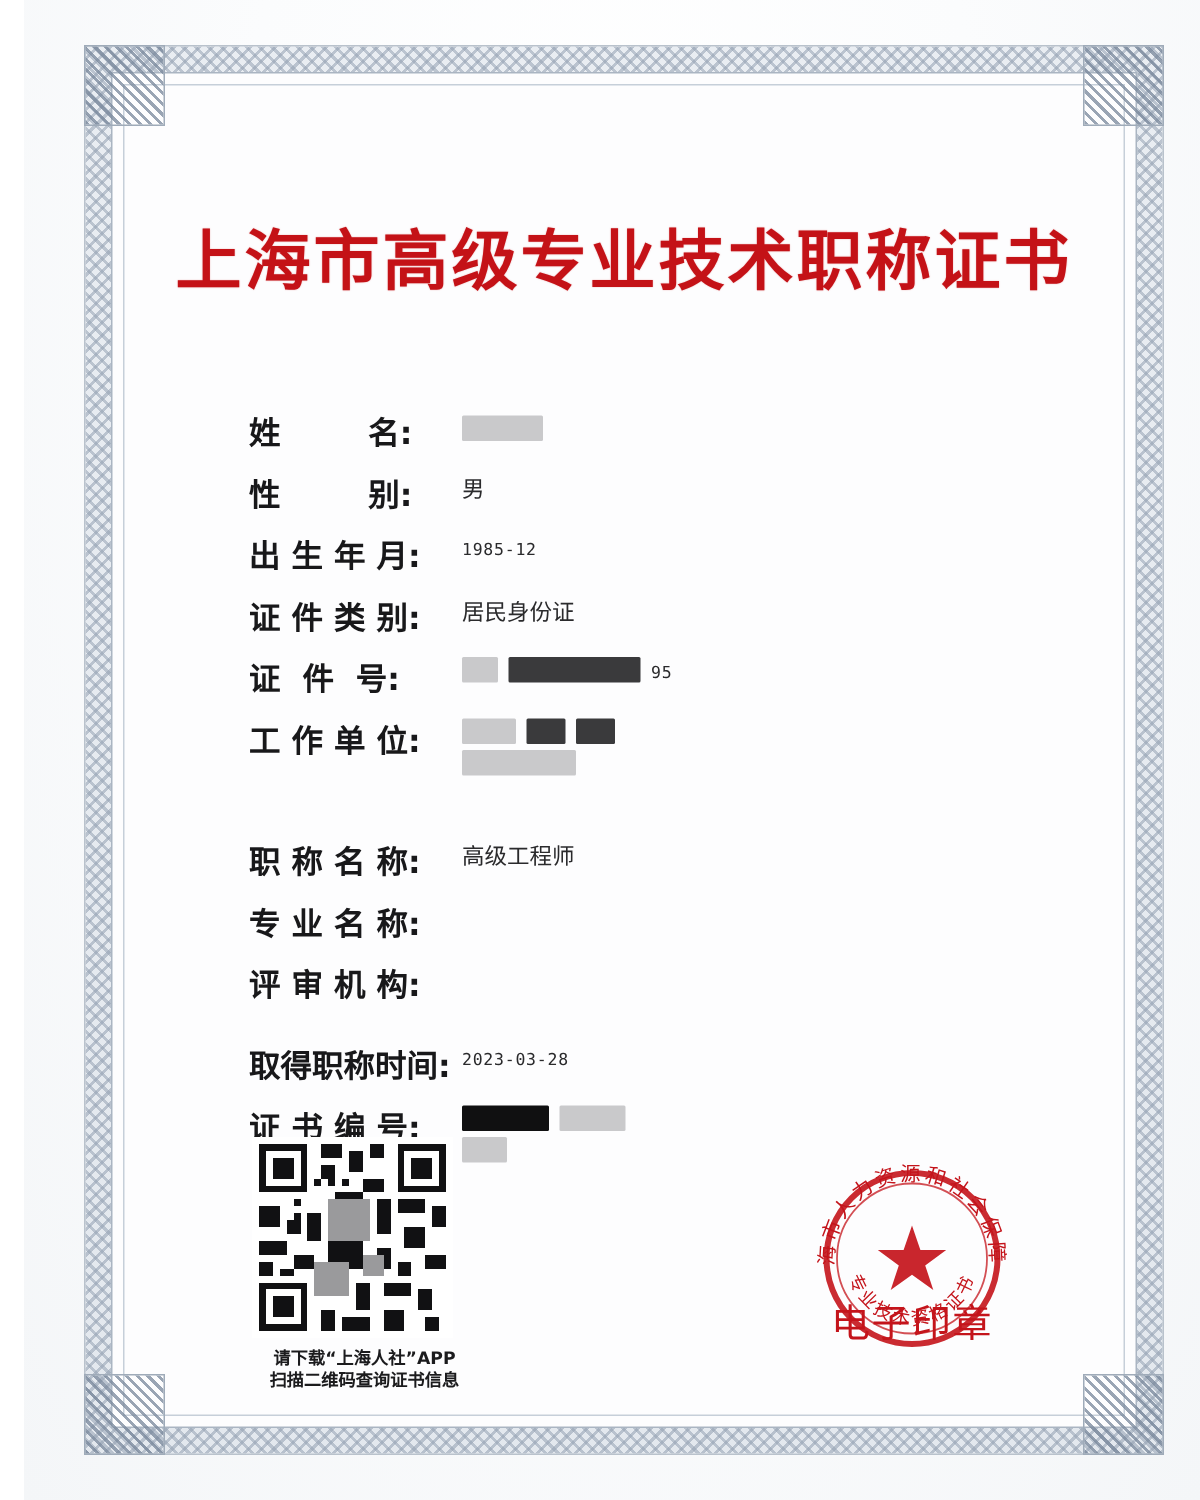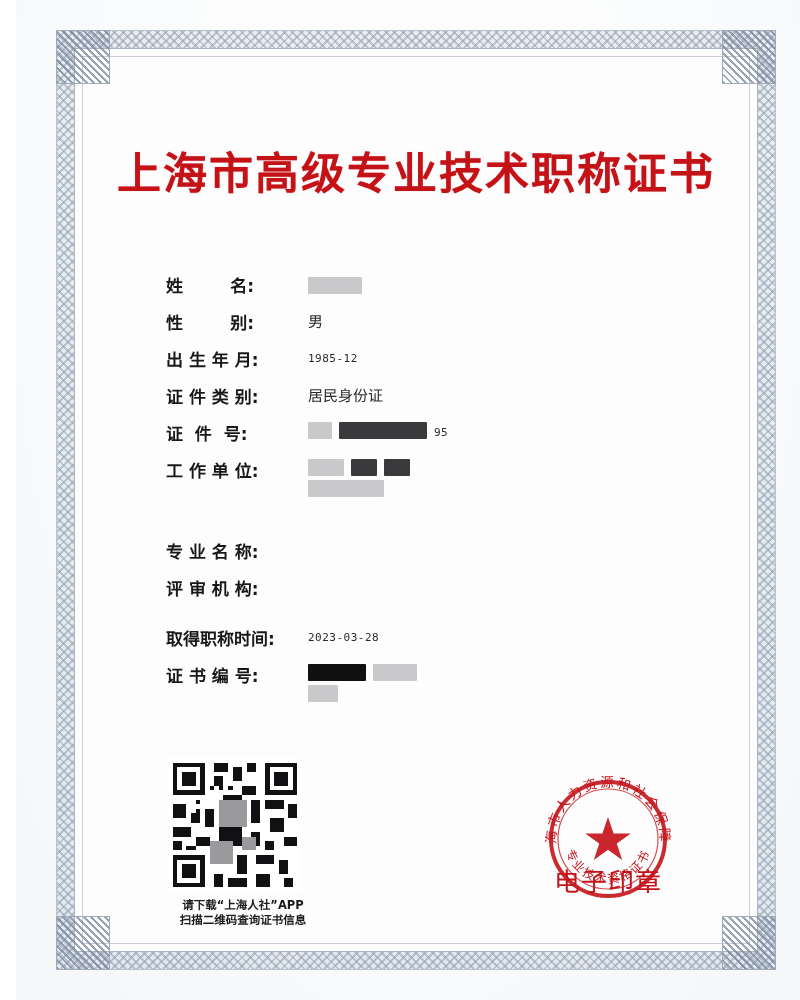--- a/index.html
+++ b/index.html
@@ -104,21 +104,21 @@
   .field-row {
     display: flex;
     align-items: flex-start;
     margin-bottom: 11px;
     min-height: 26px;
   }
   .field-label {
     width: 142px;
     flex: 0 0 142px;
     font-family: "DejaVu Sans", "Liberation Sans", sans-serif;
-    font-size: 17px;
+    font-size: 21px;
     font-weight: bold;
     color: #18181a;
     letter-spacing: 0px;
     white-space: pre;
   }
   .field-value {
     flex: 1 1 auto;
     font-family: "DejaVu Sans", "Liberation Sans", sans-serif;
     font-size: 15px;
     color: #2a2a2c;
@@ -284,20 +284,24 @@
           </div>
           <div class="redact-line">
             <span class="redact g-light" style="width:76px;"></span>
           </div>
         </div>
       </div>
     </div>
 
     <div class="group-gap"></div>
 
+    <div class="field-row">
+      <div class="field-label">职 称 名 称:</div>
+      <div class="field-value">高级工程师</div>
+    </div>
 
     <div class="field-row">
       <div class="field-label">专 业 名 称:</div>
     </div>
 
     <div class="field-row" style="margin-bottom:4px;">
       <div class="field-label">评 审 机 构:</div>
     </div>
 
     <div class="group-gap-small"></div>

